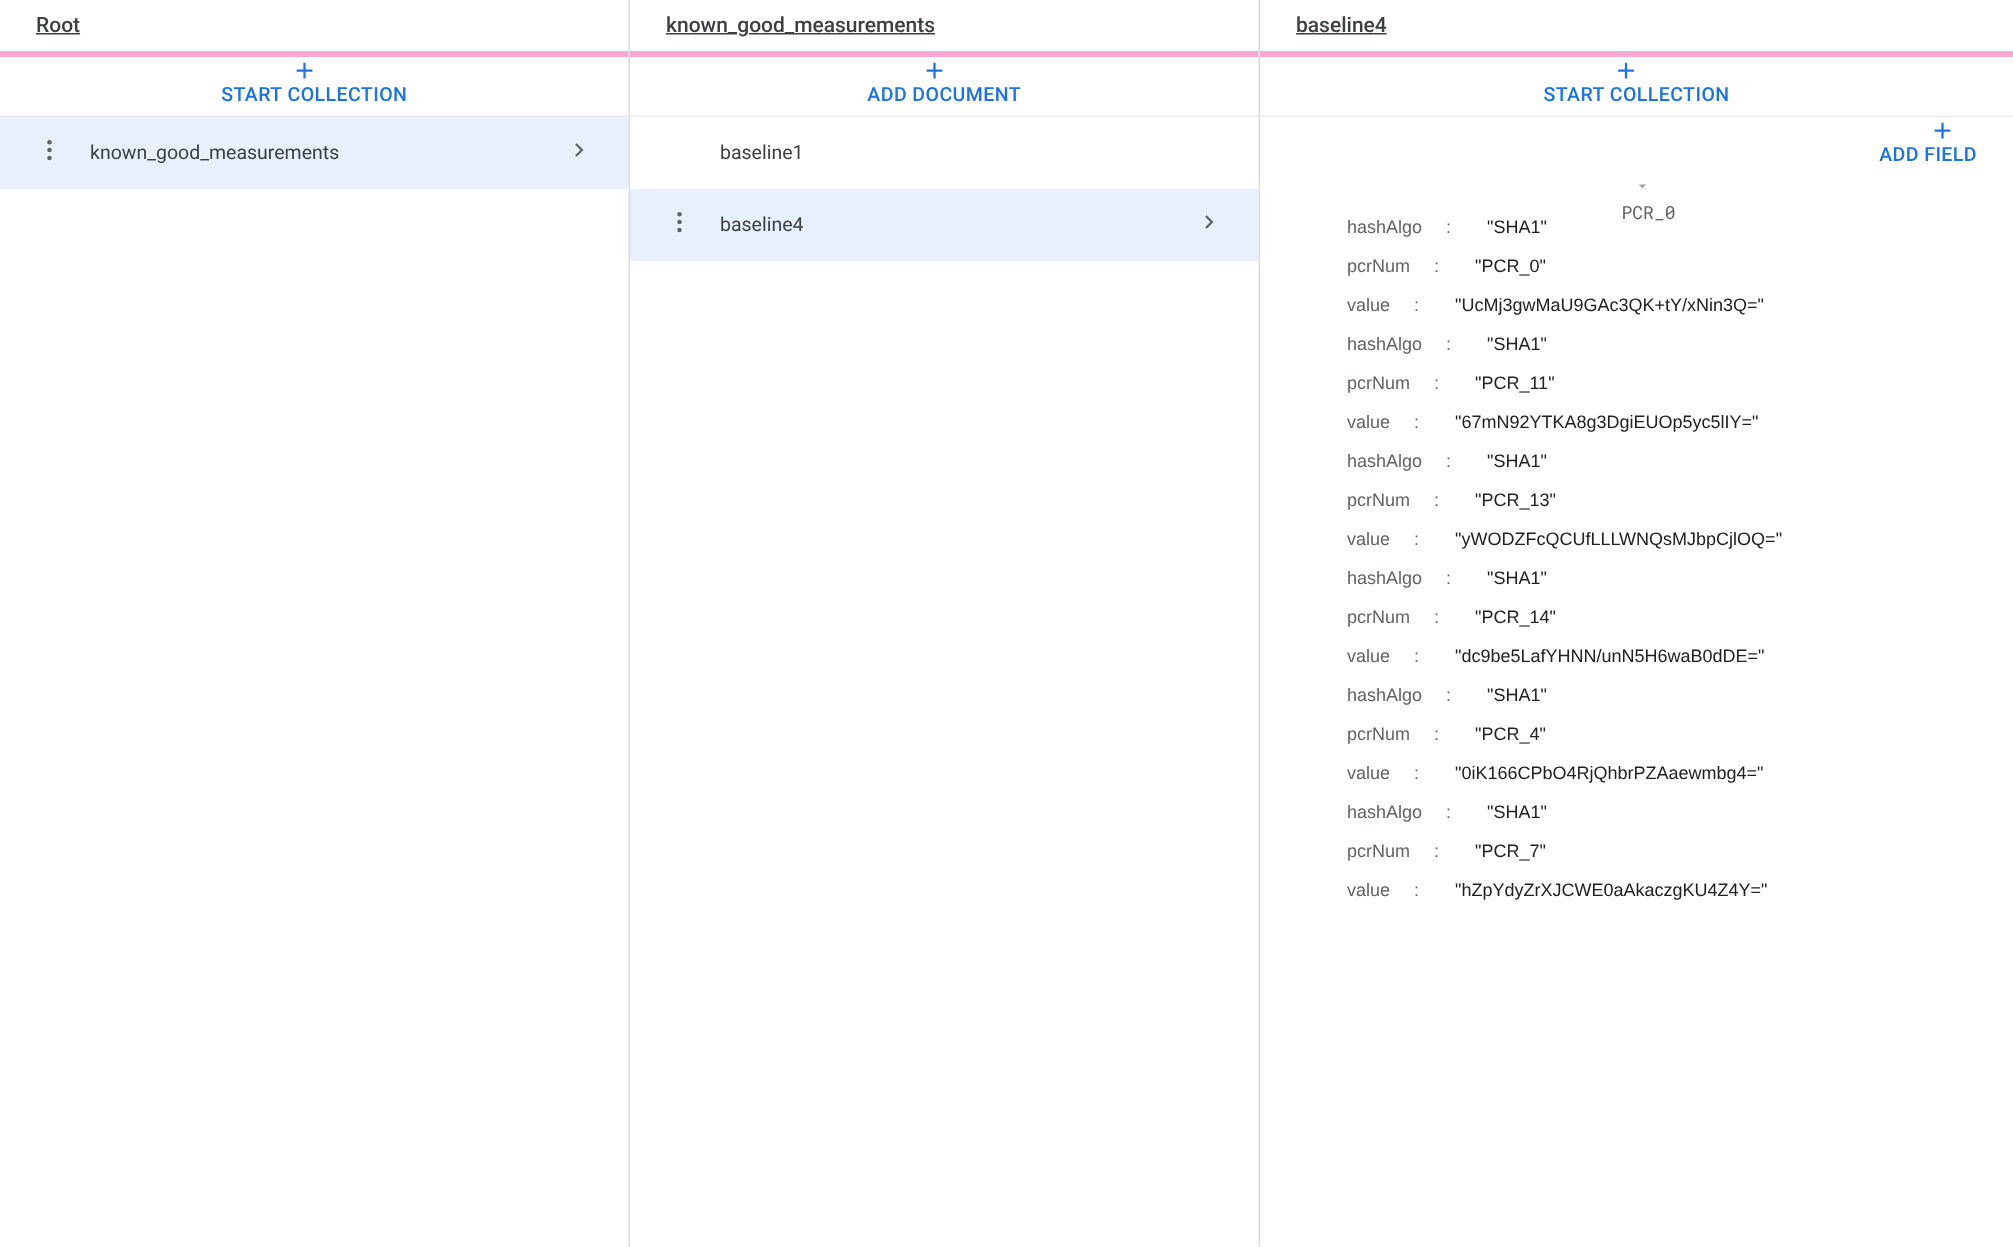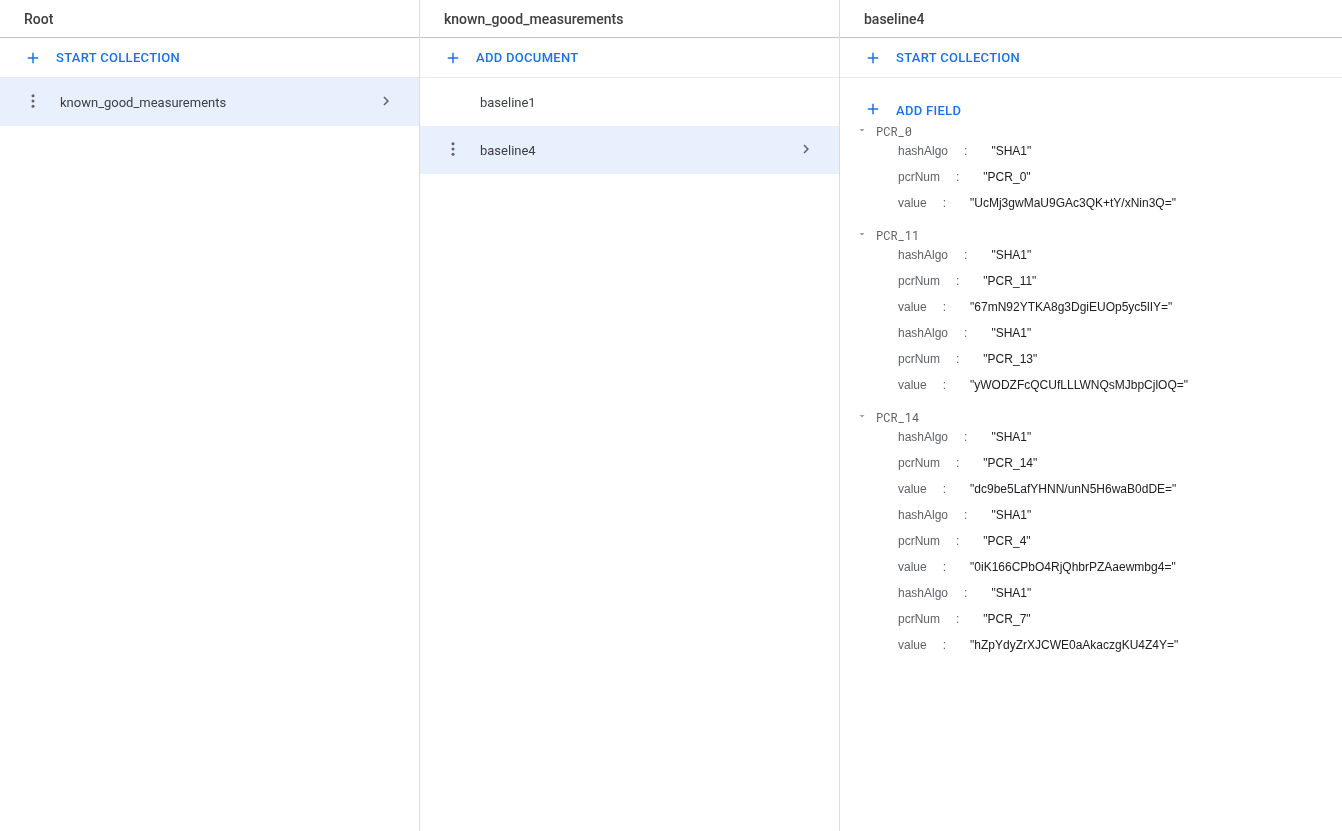--- a/index.html
+++ b/index.html
@@ -26,36 +26,38 @@
   .panel:last-child { border-right: none; }
   .panel-root { width: 420px; }
   .panel-collection { width: 420px; }
   .panel-document { flex: 1; }
 
   .panel-header {
     height: 38px;
     display: flex;
     align-items: center;
     padding: 0 24px;
-    border-bottom: 1px solid #f9a8d4;
+    border-bottom: 4px solid #f9a8d4;
     font-weight: 500;
     font-size: 14px;
     color: #3c4043;
+    text-decoration: underline;
   }
   .action-row {
     height: 40px;
     display: flex;
     align-items: center;
     padding: 0 24px;
     border-bottom: 1px solid #e8eaed;
     color: #1a73e8;
     font-weight: 500;
     letter-spacing: 0.3px;
     font-size: 13px;
     cursor: pointer;
+    flex-direction: column;
   }
   .action-row svg { margin-right: 14px; }
   .action-row.no-border { border-bottom: none; align-items: flex-end; }
 
   .list-item {
     height: 48px;
     display: flex;
     align-items: center;
     padding: 0 24px 0 24px;
     font-size: 13px;
@@ -83,20 +85,21 @@
   }
   .field-group-header {
     display: flex;
     align-items: center;
     height: 26px;
     padding-left: 16px;
     font-family: "Roboto Mono", Menlo, Consolas, monospace;
     font-size: 12px;
     color: #5f6368;
     cursor: pointer;
+    flex-direction: column;
   }
   .field-group-header svg { margin-right: 8px; }
   .field-row {
     display: flex;
     align-items: flex-start;
     height: 26px;
     padding-left: 58px;
     font-family: Liberation Sans, sans-serif;
     font-size: 12px;
     gap: 16px;
@@ -189,26 +192,20 @@
         <div class="field-row">
           <span class="field-key">pcrNum</span>
           <span class="field-colon">:</span>
           <span class="field-val">"PCR_0"</span>
         </div>
         <div class="field-row">
           <span class="field-key">value</span>
           <span class="field-colon">:</span>
           <span class="field-val">"UcMj3gwMaU9GAc3QK+tY/xNin3Q="</span>
         </div>
-        <div class="field-group-header">
-          <span><svg width="12" height="12" viewBox="0 0 24 24" fill="#9aa0a6">
-              <path d="M7 10l5 5 5-5z"></path>
-            </svg></span>
-          <span>PCR_11</span>
-        </div>
         <div class="field-row">
           <span class="field-key">hashAlgo</span>
           <span class="field-colon">:</span>
           <span class="field-val">"SHA1"</span>
         </div>
         <div class="field-row">
           <span class="field-key">pcrNum</span>
           <span class="field-colon">:</span>
           <span class="field-val">"PCR_11"</span>
         </div>
@@ -224,26 +221,20 @@
         </div>
         <div class="field-row">
           <span class="field-key">pcrNum</span>
           <span class="field-colon">:</span>
           <span class="field-val">"PCR_13"</span>
         </div>
         <div class="field-row">
           <span class="field-key">value</span>
           <span class="field-colon">:</span>
           <span class="field-val">"yWODZFcQCUfLLLWNQsMJbpCjlOQ="</span>
-        </div>
-        <div class="field-group-header">
-          <span><svg width="12" height="12" viewBox="0 0 24 24" fill="#9aa0a6">
-              <path d="M7 10l5 5 5-5z"></path>
-            </svg></span>
-          <span>PCR_14</span>
         </div>
         <div class="field-row">
           <span class="field-key">hashAlgo</span>
           <span class="field-colon">:</span>
           <span class="field-val">"SHA1"</span>
         </div>
         <div class="field-row">
           <span class="field-key">pcrNum</span>
           <span class="field-colon">:</span>
           <span class="field-val">"PCR_14"</span>

